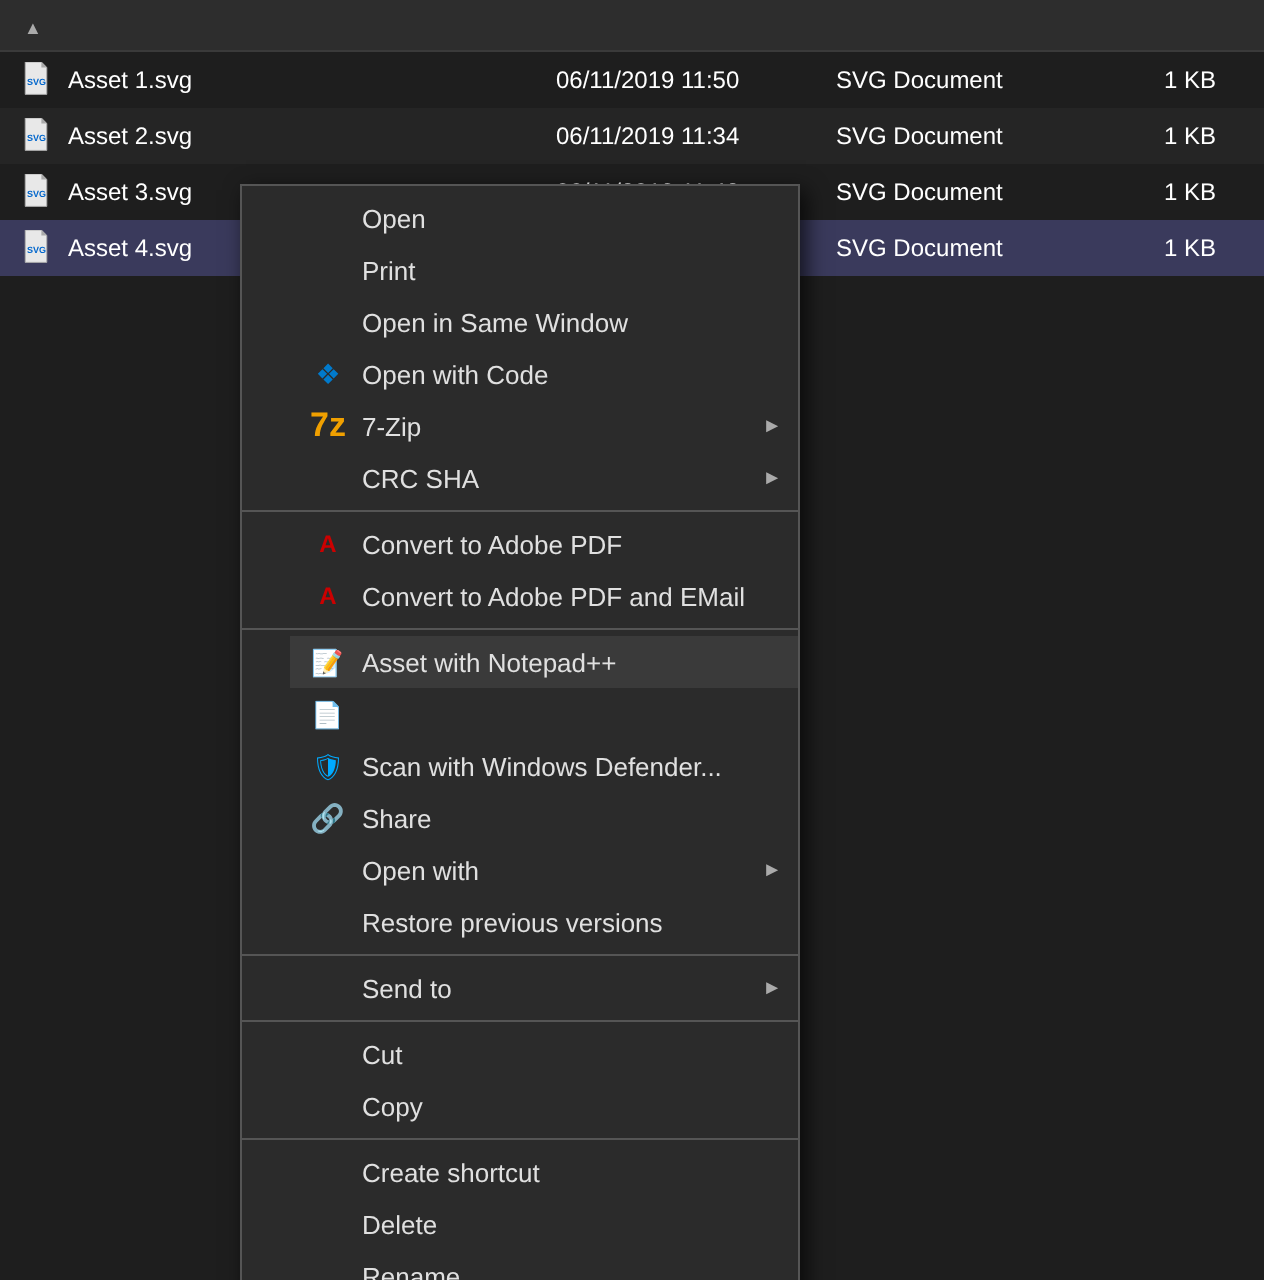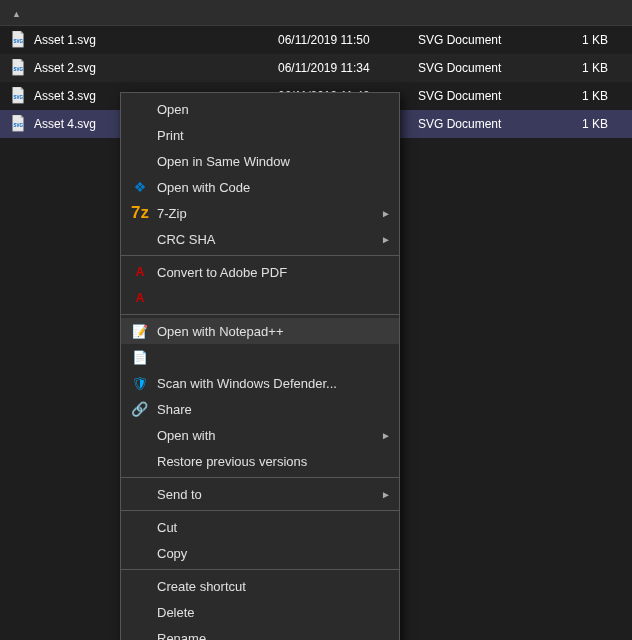--- a/index.html
+++ b/index.html
@@ -93,20 +93,21 @@
 
     .menu-item {
       display: flex;
       align-items: center;
       height: 26px;
       padding: 0 12px 0 36px;
       cursor: pointer;
       position: relative;
       font-size: 13px;
       white-space: nowrap;
+      margin-left: 24px;
     }
 
     .menu-item .menu-icon {
       position: absolute;
       left: 10px;
       width: 18px;
       height: 18px;
       display: flex;
       align-items: center;
       justify-content: center;
@@ -264,28 +265,29 @@
     <span class="menu-icon">
           <span class="icon-pdf">A</span>
         </span>
     <span>Convert to Adobe PDF</span>
 
   </div>
       <div class="menu-item">
     <span class="menu-icon">
           <span class="icon-pdf">A</span>
         </span>
+    <span>Convert to Adobe PDF and EMail</span>
 
   </div>
       <div class="menu-separator"></div>
       <div class="menu-item highlighted">
     <span class="menu-icon">
           <span class="icon-notepad">📝</span>
         </span>
-    <span>Open with Notepad++</span>
+    <span>Asset with Notepad++</span>
 
   </div>
       <div class="menu-item">
     <span class="menu-icon">
           <span class="icon-bulk">📄</span>
         </span>
 
   </div>
       <div class="menu-item">
     <span class="menu-icon">

